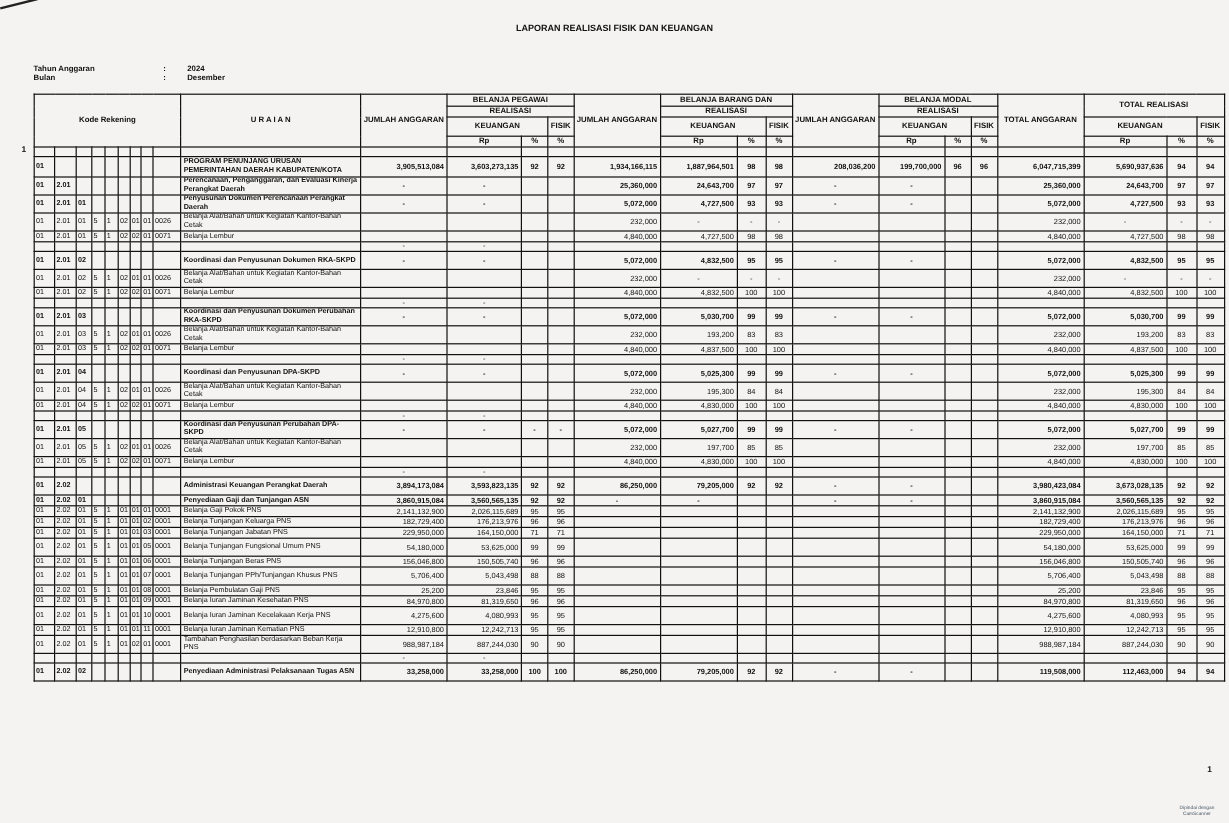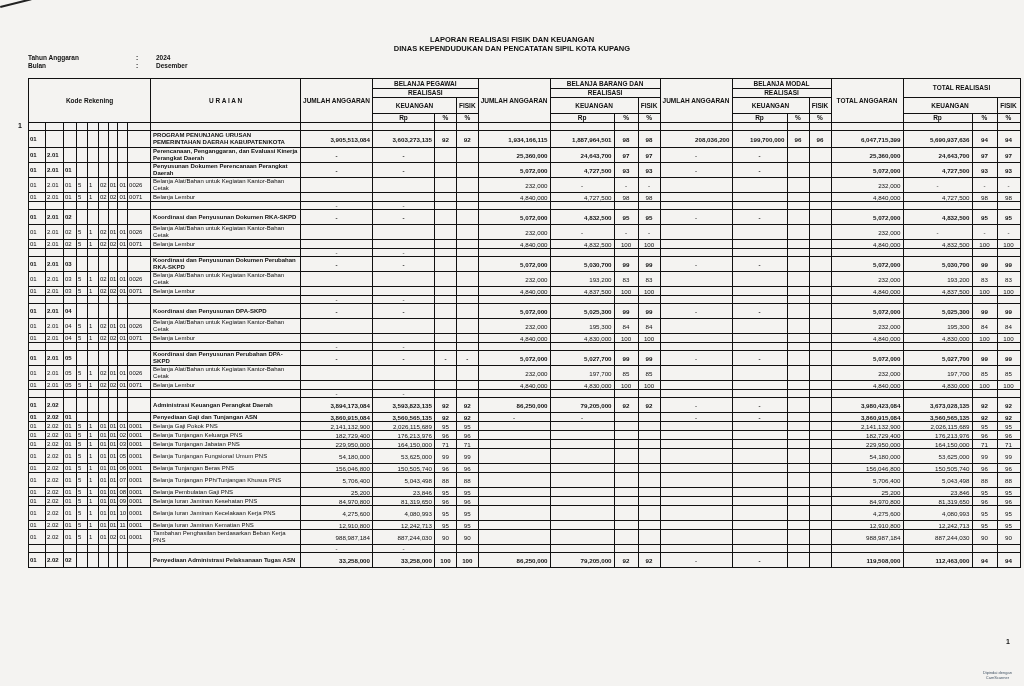--- a/index.html
+++ b/index.html
@@ -1,18 +1,18 @@
 <!DOCTYPE html>
 <html><head>
 <meta charset="utf-8">
 <style>
   html,body{margin:0;padding:0;}
   body{width:1024px;height:686px;background:#f4f3f1;font-family:"Liberation Sans",sans-serif;color:#111;position:relative;overflow:hidden;}
   .scanmark{position:absolute;left:0;top:6px;width:32px;height:12px;border-top:2px solid #222;transform:rotate(-14deg);transform-origin:left top;}
-  .title{position:absolute;top:36px;left:0;width:1024px;text-align:center;font-size:7.5px;font-weight:bold;line-height:8.5px;}
+  .title{position:absolute;top:20px;left:0;width:1024px;text-align:center;font-size:7.5px;font-weight:bold;line-height:8.5px;}
   .meta{position:absolute;left:28px;top:54px;font-size:6.5px;font-weight:bold;line-height:8px;}
   .meta .row{display:flex;}
   .meta .lbl{width:108px;}
   .meta .colon{width:20px;}
   .pagenum-left{position:absolute;left:18px;top:122px;font-size:7px;font-weight:bold;}
   .pagenum-right{position:absolute;left:1006px;top:638px;font-size:7px;font-weight:bold;}
   .scanner{position:absolute;left:983px;top:670px;font-size:4px;color:#456;line-height:5px;text-align:center;}
   table{position:absolute;left:28px;top:78px;border-collapse:collapse;table-layout:fixed;font-size:6.2px;}
   td,th{border:1px solid #111;padding:0 2px;white-space:nowrap;overflow:hidden;}
   th{font-weight:bold;text-align:center;font-size:6.5px;line-height:8px;}
@@ -27,21 +27,20 @@
   tr.spacer td{height:7px;}
   .dash{text-align:center;}
 </style>
 </head>
 <body>
 
 <div class="scanmark"></div>
 
 <div class="title">
   <div>LAPORAN REALISASI FISIK DAN KEUANGAN</div>
-  <div>DINAS KEPENDUDUKAN DAN PENCATATAN SIPIL KOTA KUPANG</div>
 </div>
 
 <div class="meta">
   <div class="row">
     <span class="lbl">Tahun Anggaran</span>
     <span class="colon">:</span>
     <span>2024</span>
   </div>
   <div class="row">
     <span class="lbl">Bulan</span>

